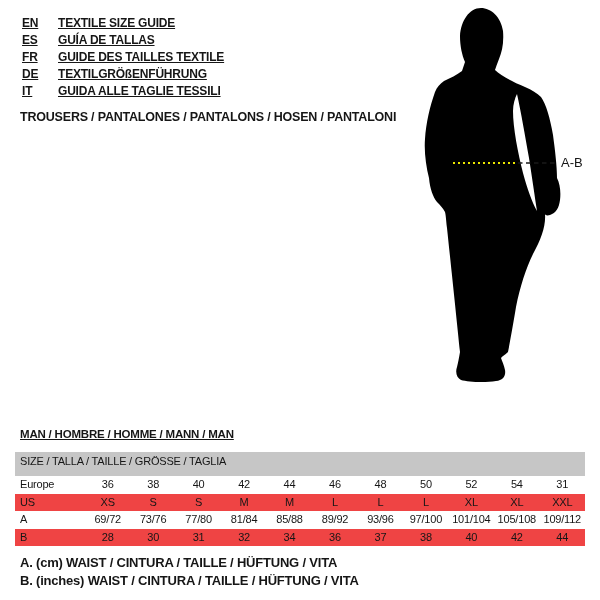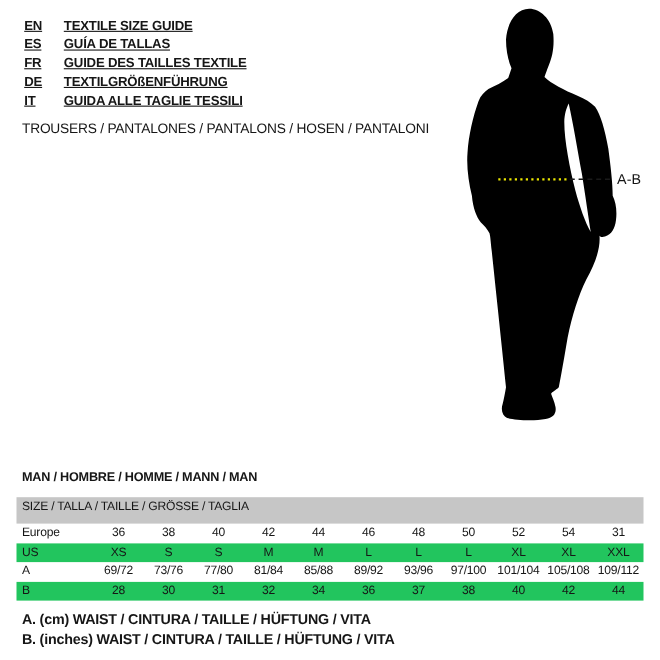--- a/index.html
+++ b/index.html
@@ -5,30 +5,30 @@
   html,body{margin:0;padding:0;background:#ffffff;}
   .page{
     position:relative;width:600px;height:600px;background:#ffffff;overflow:hidden;
     font-family:"Liberation Sans","DejaVu Sans",sans-serif;color:#161616;
   }
   
   .lang-list{position:absolute;left:22px;top:15px;font-size:12px;font-weight:bold;line-height:17px;letter-spacing:-0.2px;text-decoration:underline;}
   .lang-row{display:flex;}
   .lang-code{width:36px;flex:0 0 36px;}
   
-  .product-heading{position:absolute;left:20px;top:110px;font-size:12.5px;font-weight:normal;letter-spacing:-0.2px;white-space:nowrap;}
-  .section-heading{position:absolute;left:20px;top:428px;font-size:11.5px;font-weight:bold;letter-spacing:-0.2px;white-space:nowrap;}
+  .product-heading{position:absolute;left:20px;top:110px;font-size:12.5px;font-weight:bold;letter-spacing:-0.2px;white-space:nowrap;}
+  .section-heading{position:absolute;left:20px;top:428px;font-size:11.5px;font-weight:bold;letter-spacing:-0.2px;white-space:nowrap;text-decoration:underline;}
   
   .figure-svg{position:absolute;left:405px;top:0;width:195px;height:410px;}
   .measure-label{font-size:13px;fill:#161616;font-family:"Liberation Sans","DejaVu Sans",sans-serif;}
   
   .size-table{position:absolute;left:15px;top:452px;width:570px;font-size:11px;letter-spacing:-0.2px;}
   .t-header{background:#c6c6c6;height:24px;line-height:18px;padding-left:5px;}
   .t-row{display:flex;height:17.5px;line-height:17.5px;}
-  .t-row.alt{background:#22c55e;align-items:flex-end;}
+  .t-row.alt{background:#ef4444;align-items:flex-end;}
   .t-label{flex:0 0 65px;padding-left:5px;}
   .t-cell{flex:1;text-align:center;}
   
   .notes{position:absolute;left:20px;top:554px;font-size:13px;font-weight:bold;line-height:18px;letter-spacing:-0.2px;}
 </style>
 </head>
 <body>
 
 <div class="page">
 

